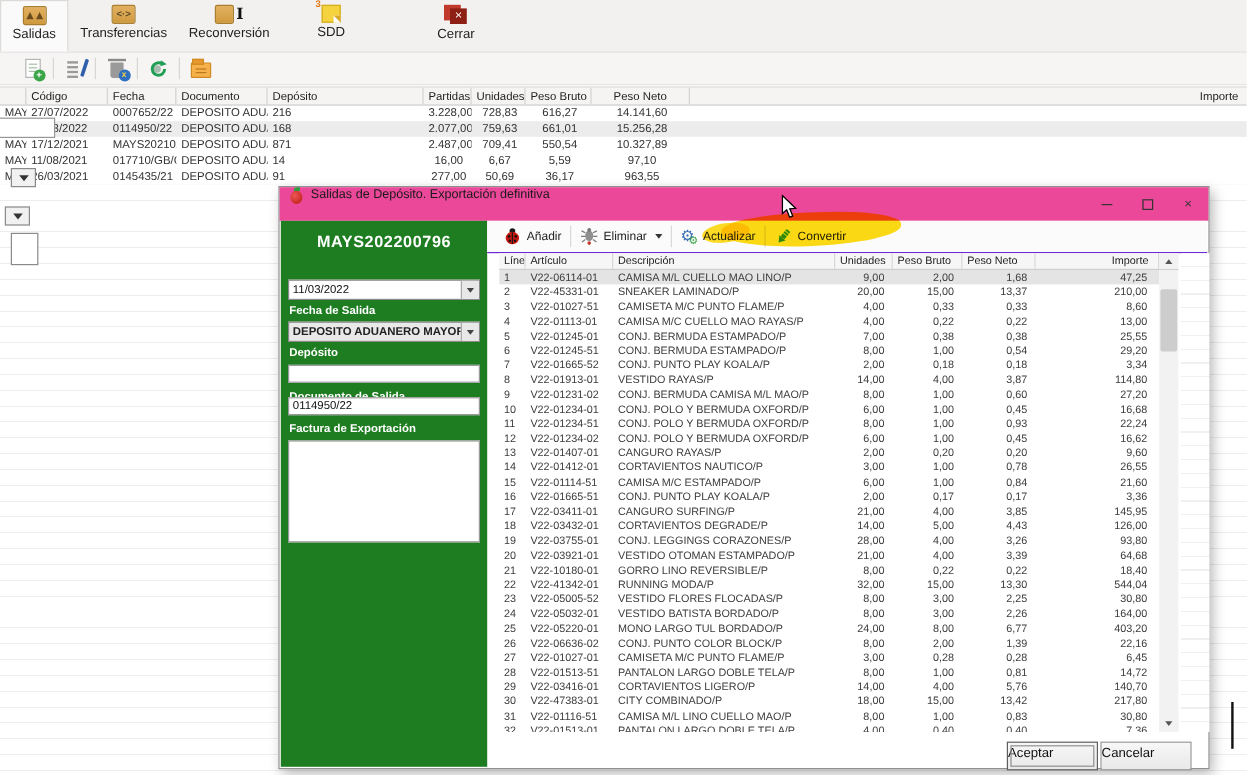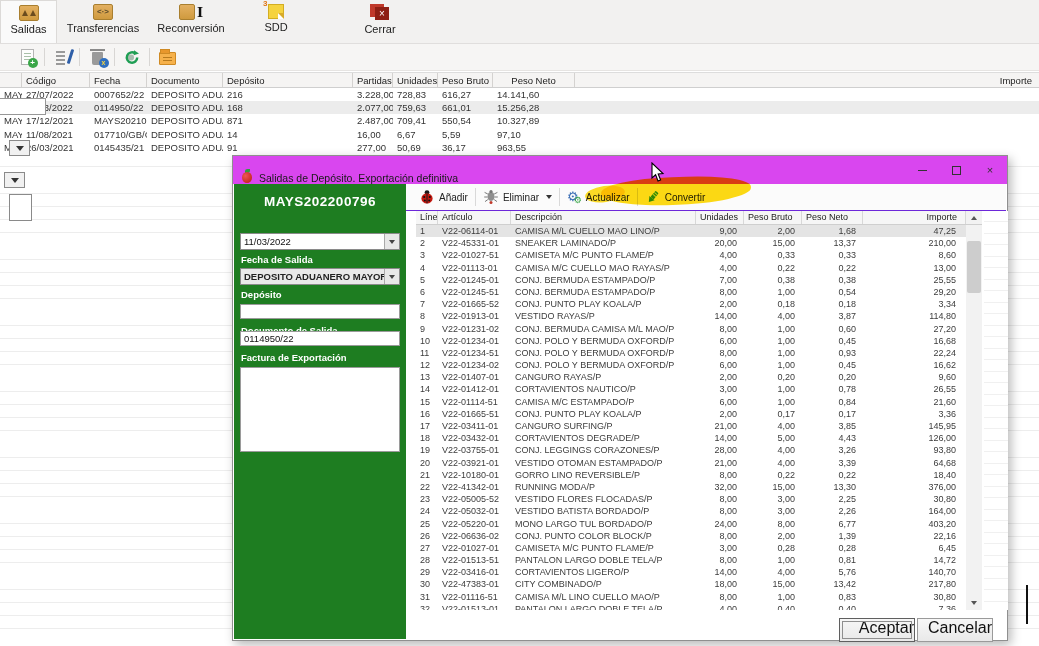--- a/index.html
+++ b/index.html
@@ -57,37 +57,37 @@
                  border-top:1px solid #ddd; border-bottom:1px solid #cfcfcf; display:grid;
                  grid-template-columns:22px 68px 57px 76px 130px 40px 45px 55px 82px 1fr; font-size:9.5px; color:#222; }
   .grid-header .hcell { border-right:1px solid #d4d2d0; padding:2px 4px 0 4px; white-space:nowrap; overflow:hidden; }
   .grid-header .hnum { text-align:center; }
   .grid-header .himp { text-align:right; padding-right:7px; border-right:none; }
   #main-grid { position:absolute; left:0; top:88px; width:1039px; }
   #main-grid .trow { display:grid; grid-template-columns:22px 68px 57px 76px 130px 40px 45px 55px 82px 1fr;
                      height:13.2px; line-height:13px; font-size:9.5px; color:#333; white-space:nowrap; }
   #main-grid .trow.selected { background:#ececec; }
   #main-grid .tcell { padding:0 4px; overflow:hidden; }
-  #main-grid .tcell.num { text-align:left; padding-right:2px; }
+  #main-grid .tcell.num { text-align:center; padding-right:2px; }
   .stripes { position:absolute; left:0; top:154px; width:1039px; height:492px;
              background:repeating-linear-gradient(to bottom, #fff 0px, #fff 12.4px, #ededed 12.4px, #ededed 13.2px); }
 
   
   .frag { position:absolute; z-index:5; background:#fff; border:1px solid #979797; }
   .frag-box1 { left:-2px; top:98px; width:48px; height:17px; }
   .drop-btn { position:absolute; z-index:5; width:21px; height:16px; background:#f1f1f1; border:1px solid #8a8a8a;
               display:flex; align-items:center; justify-content:center; }
   .tri-down { width:0; height:0; border-left:4px solid transparent; border-right:4px solid transparent; border-top:5px solid #333; }
   .frag-box2 { left:9px; top:194px; width:23px; height:27px; border-color:#8a8a8a; }
   .artifact-line { position:absolute; left:1026px; top:585px; width:2px; height:39px; background:#111; z-index:40; }
 
   
   .dialog { position:absolute; left:232px; top:155px; width:776px; height:486px; background:#fff;
             border:1px solid #8f8f8f; box-shadow:3px 4px 10px rgba(0,0,0,.28); z-index:20; }
-  .dlg-titlebar { position:absolute; left:0; top:0; right:0; height:28px; background:#d946ef; display:flex; align-items:flex-end;
+  .dlg-titlebar { position:absolute; left:0; top:0; right:0; height:28px; background:#ec4899; display:flex; align-items:flex-start;
                   padding-left:8px; font-size:10.5px; color:#1a1a1a; }
   .dlg-icon { width:12px; height:15px; position:relative; margin-right:6px; }
   .dlg-icon .balloon { position:absolute; left:1px; top:3px; width:10px; height:11px; background:radial-gradient(circle at 35% 35%, #e55, #b71a0e); border-radius:50% 50% 50% 50%; }
   .dlg-icon .leaf { position:absolute; left:4px; top:0; width:5px; height:4px; background:#2f9e3f; border-radius:50% 0 50% 0; }
   .dlg-winbtns { margin-left:auto; display:flex; align-items:center; height:100%; }
   .dlg-winbtn { width:34px; height:100%; display:flex; align-items:center; justify-content:center; color:#333; font-size:11px; }
   .min-bar { width:9px; height:1px; background:#333; }
   .max-box { width:9px; height:9px; border:1px solid #333; }
 
   .dlg-sidebar { position:absolute; left:1px; top:28px; width:172px; bottom:1px; background:#1e7d21; color:#fff; }
@@ -128,21 +128,21 @@
   #dlg-rows .tcell.num { text-align:right; padding-right:7px; }
   #dlg-rows .tcell.imp { text-align:right; padding-right:10px; }
   .dlg-vscroll { position:absolute; right:0; top:14px; width:16px; height:385px; background:#f2f2f2; }
   .vs-btn { position:absolute; left:0; width:16px; height:15px; background:#f2f2f2; display:flex; align-items:center; justify-content:center; } .vs-down { bottom:0; }
   .tri-down-sm { width:0; height:0; border-left:3.5px solid transparent; border-right:3.5px solid transparent; border-top:4px solid #555; }
   .vs-thumb { position:absolute; left:1px; top:16px; width:14px; height:52px; background:#cdcdcd; border-radius:2px; }
   .dlg-rightstrip { position:absolute; left:751px; top:55px; width:24px; height:399px;
                     background:repeating-linear-gradient(to bottom, #fff 0px, #fff 10.5px, #f0f0f0 10.5px, #f0f0f0 11.5px); }
 
   .dlg-btn { position:absolute; top:462px; width:76px; height:24px; background:linear-gradient(#f7f7f7,#e9e9e9);
-             font-family:"Liberation Sans", sans-serif; font-size:16px; color:#111; text-align:right; line-height:18px; }
+             font-family:"Liberation Sans", sans-serif; font-size:11px; color:#111; text-align:left; line-height:18px; }
   .btn-accept { left:606px; border:1px solid #5f5f5f; outline:1px solid #8f8f8f; outline-offset:-4px; }
   .btn-cancel { left:684px; border:1px solid #9a9a9a; }
 
   .highlight-blob { position:absolute; left:368px; top:21px; width:150px; height:28px; background:#ffd900;
                     border-radius:50% 45% 55% 50%; transform:rotate(-2deg); mix-blend-mode:multiply; opacity:.92; z-index:30; }
   .highlight-tail { position:absolute; left:352px; top:30px; width:40px; height:16px; background:#ffd900;
                     border-radius:50%; transform:rotate(-8deg); mix-blend-mode:multiply; opacity:.85; z-index:30; }
   .cursor-arrow { position:absolute; left:418px; top:6px; z-index:35; }
 
   
@@ -624,21 +624,21 @@
           <div class="tcell num">0,22</div>
           <div class="tcell imp num">18,40</div>
         </div>
         <div class="trow">
           <div class="tcell ln">22</div>
           <div class="tcell art">V22-41342-01</div>
           <div class="tcell desc">RUNNING MODA/P</div>
           <div class="tcell num">32,00</div>
           <div class="tcell num">15,00</div>
           <div class="tcell num">13,30</div>
-          <div class="tcell imp num">376,00</div>
+          <div class="tcell imp num">544,04</div>
         </div>
         <div class="trow">
           <div class="tcell ln">23</div>
           <div class="tcell art">V22-05005-52</div>
           <div class="tcell desc">VESTIDO FLORES FLOCADAS/P</div>
           <div class="tcell num">8,00</div>
           <div class="tcell num">3,00</div>
           <div class="tcell num">2,25</div>
           <div class="tcell imp num">30,80</div>
         </div>

